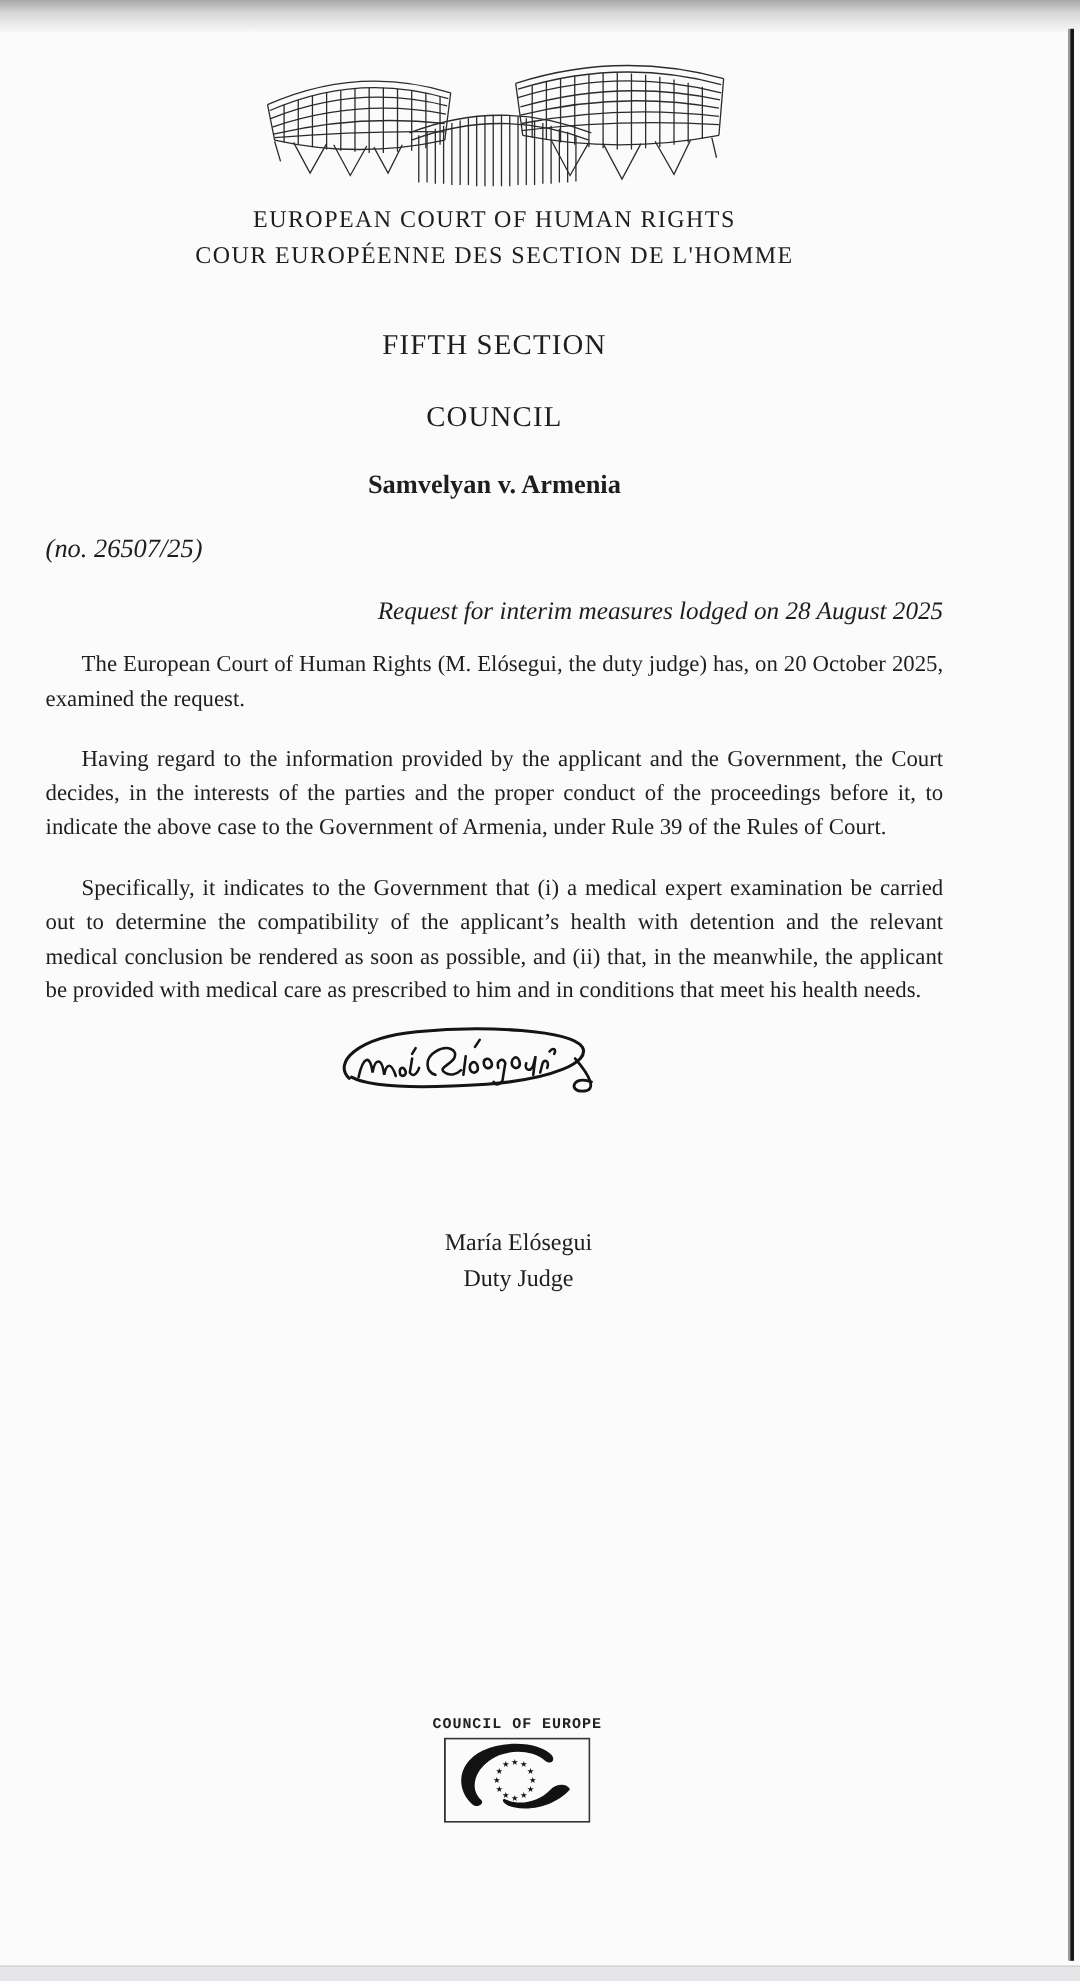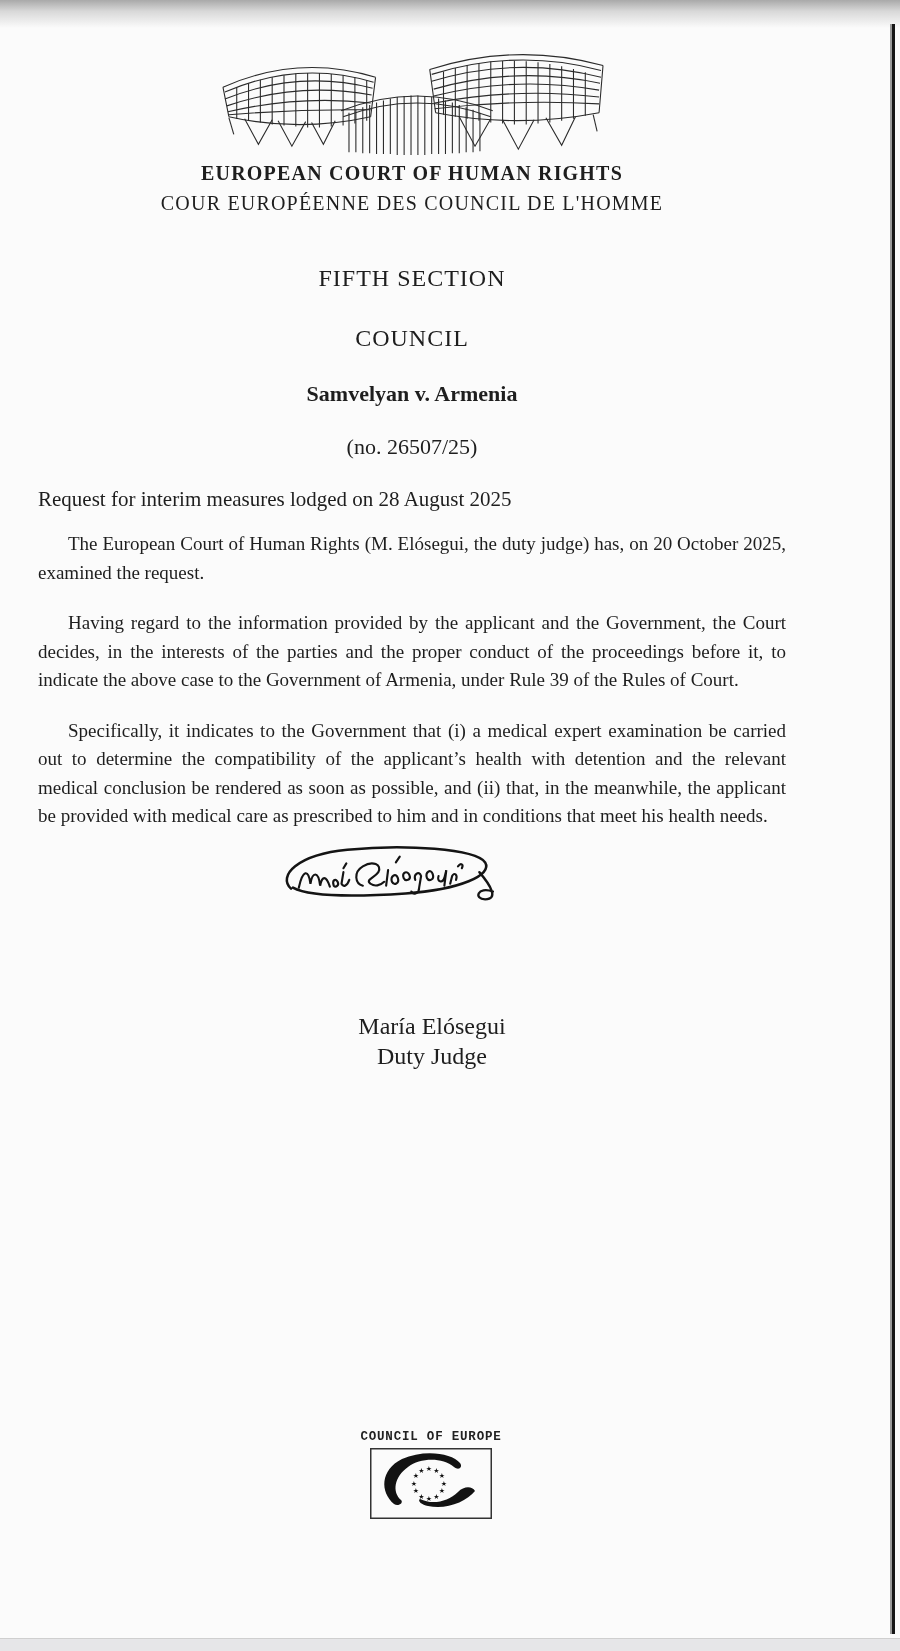--- a/index.html
+++ b/index.html
@@ -15,34 +15,34 @@
   .edge-line{
     position:absolute;left:892px;top:24px;width:3px;height:1610px;
     background:#161616;box-shadow:-2px 0 0 #9a9a9a;
   }
   .bottom-band{
     position:absolute;left:0;bottom:0;width:900px;height:12px;
     background:#e6e6e8;border-top:1px solid #cfcfcf;
   }
   .content{position:absolute;left:38px;top:0;width:748px;}
   .building-logo{display:block;width:396px;height:128px;margin:34px auto 0;}
-  .court-en{text-align:center;font-size:20px;letter-spacing:1.2px;white-space:nowrap;font-weight:bold;}
+  .court-en{margin-top:10px;text-align:center;font-size:20px;letter-spacing:1.2px;white-space:nowrap;}
   .court-fr{margin-top:7px;text-align:center;font-size:20px;letter-spacing:1.2px;white-space:nowrap;}
   .section-heading{margin-top:50px;text-align:center;font-size:24px;letter-spacing:1px;}
   .decision-heading{margin-top:33px;text-align:center;font-size:24px;letter-spacing:1px;}
   .case-title{margin-top:29px;text-align:center;font-size:22px;font-weight:bold;}
-  .app-no{margin-top:27px;text-align:center;font-size:22px;}
-  .request-line{margin-top:27px;text-align:left;font-size:21px;}
+  .app-no{margin-top:27px;font-size:22px;font-style:italic;}
+  .request-line{margin-top:27px;text-align:right;font-size:21px;font-style:italic;}
   .body-para{
     margin:18px 0 22px 0;font-size:19px;line-height:28.5px;
     text-align:justify;text-indent:30px;
   }
   .body-para + .body-para{margin-top:0;}
   .signature{display:block;width:250px;height:66px;margin:-10px 0 0 228px;}
-  .sig-block{margin-top:102px;text-align:center;font-size:24px;line-height:30px;transform:translateX(20px);}
+  .sig-block{margin-top:102px;text-align:center;font-size:20px;line-height:30px;transform:translateX(20px);}
   .coe-footer{position:absolute;top:1430px;left:0;width:900px;text-align:center;padding-right:38px;box-sizing:border-box;}
   .coe-caption{
     font-family:Liberation Mono, monospace;font-size:12.5px;letter-spacing:0.8px;
     color:#222;font-weight:bold;
   }
   .coe-box{
     display:block;width:122px;height:71px;margin:4px auto 6px auto;
   }
 </style>
 </head>
@@ -76,21 +76,21 @@
         <path d="M384,82 L388,99"></path>
         <path d="M248,84 L264,114 L280,86 M292,87 L308,117 L324,87 M336,85 L352,113 L366,84"></path>
 
         <path d="M128,78 Q205,48 282,78"></path>
         <path d="M130,84 Q205,56 280,84"></path>
         <path d="M136,80 L136,120 M143,77 L143,120 M150,74.5 L150,121 M157,72 L157,121 M164,69.5 L164,122 M171,67.5 L171,122 M178,65.5 L178,122 M185,64 L185,123 M192,63 L192,123 M199,62.5 L199,123 M206,62.5 L206,123 M213,63 L213,123 M220,64 L220,122 M227,65.5 L227,122 M234,67.5 L234,122 M241,69.5 L241,121 M248,72 L248,121 M255,74.5 L255,120 M262,77 L262,120 M269,80 L269,119"></path>
       </g>
     </svg>
 
     <div class="court-en">EUROPEAN COURT OF HUMAN RIGHTS</div>
-    <div class="court-fr">COUR EUROPÉENNE DES COUNCIL DE L'HOMME</div>
+    <div class="court-fr">COUR EUROPÉENNE DES SECTION DE L'HOMME</div>
 
     <div class="section-heading">FIFTH SECTION</div>
     <div class="decision-heading">COUNCIL</div>
     <div class="case-title">Samvelyan v. Armenia</div>
     <div class="app-no">(no. 26507/25)</div>
     <div class="request-line">Request for interim measures lodged on 28 August 2025</div>
 
     <p class="body-para">The European Court of Human Rights (M. Elósegui, the duty judge) has, on 20 October 2025, examined the request.</p>
     <p class="body-para">Having regard to the information provided by the applicant and the Government, the Court decides, in the interests of the parties and the proper conduct of the proceedings before it, to indicate the above case to the Government of Armenia, under Rule 39 of the Rules of Court.</p>
     <p class="body-para">Specifically, it indicates to the Government that (i) a medical expert examination be carried out to determine the compatibility of the applicant’s health with detention and the relevant medical conclusion be rendered as soon as possible, and (ii) that, in the meanwhile, the applicant be provided with medical care as prescribed to him and in conditions that meet his health needs.</p>

